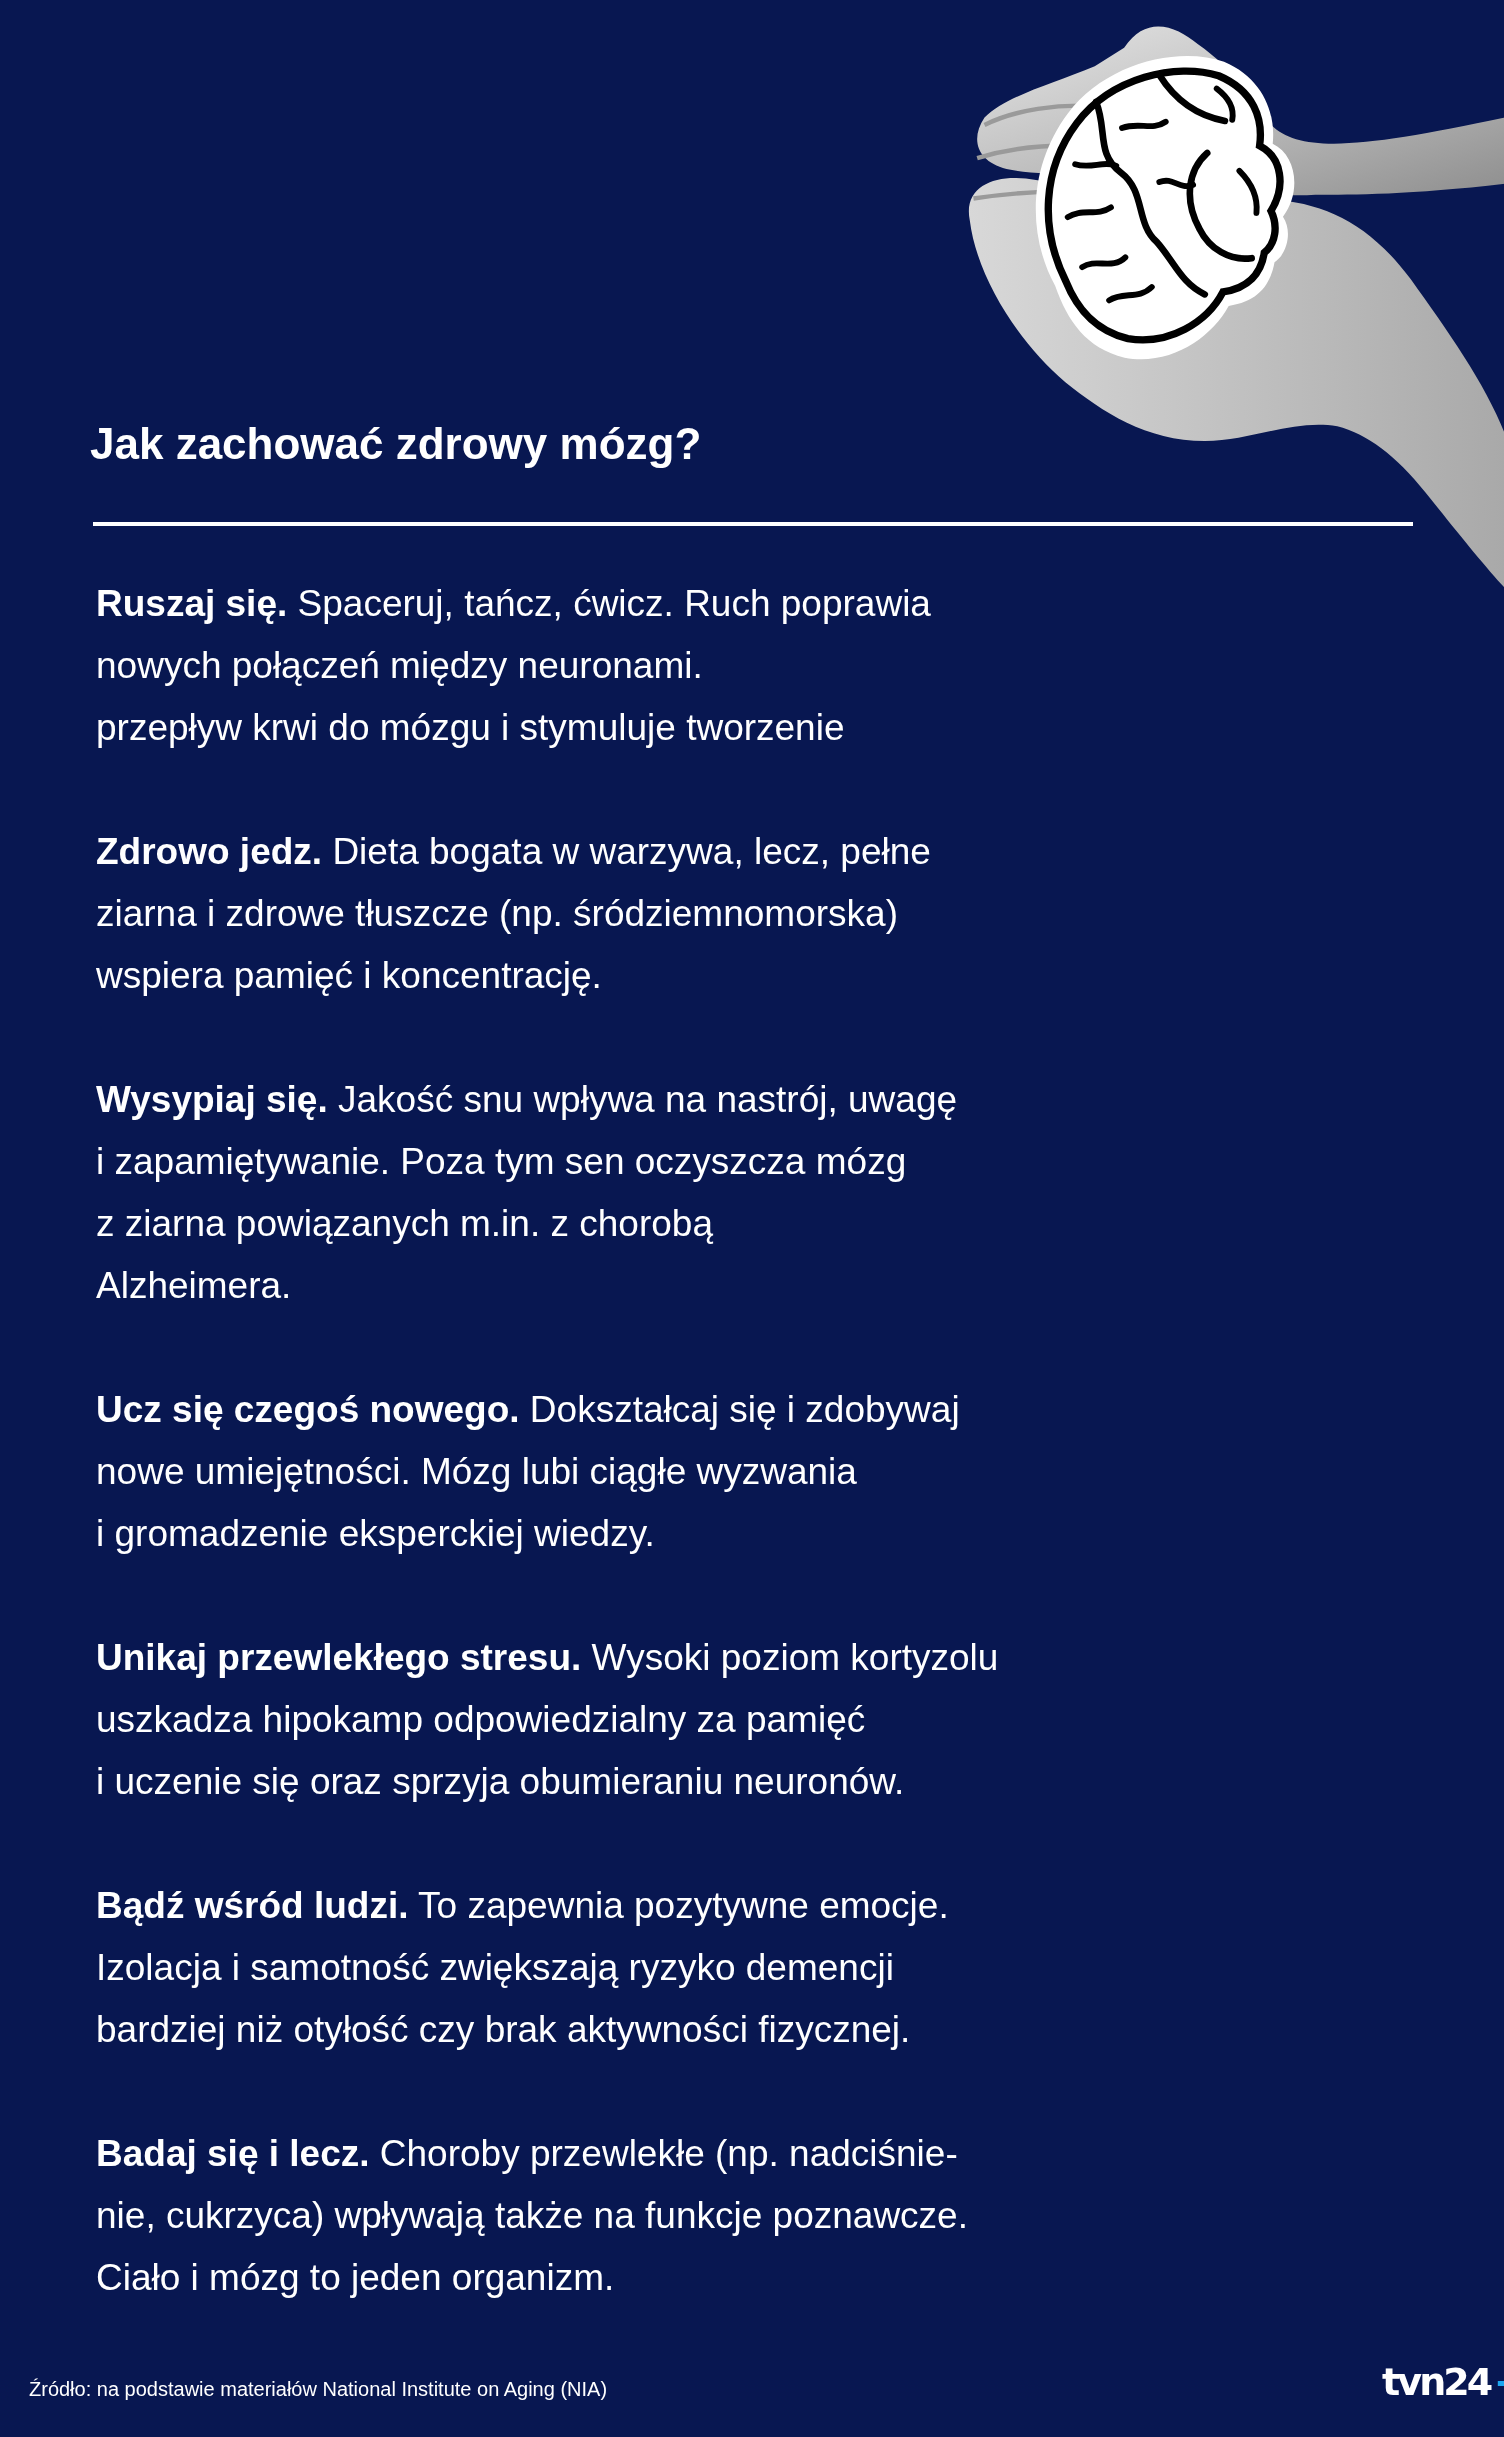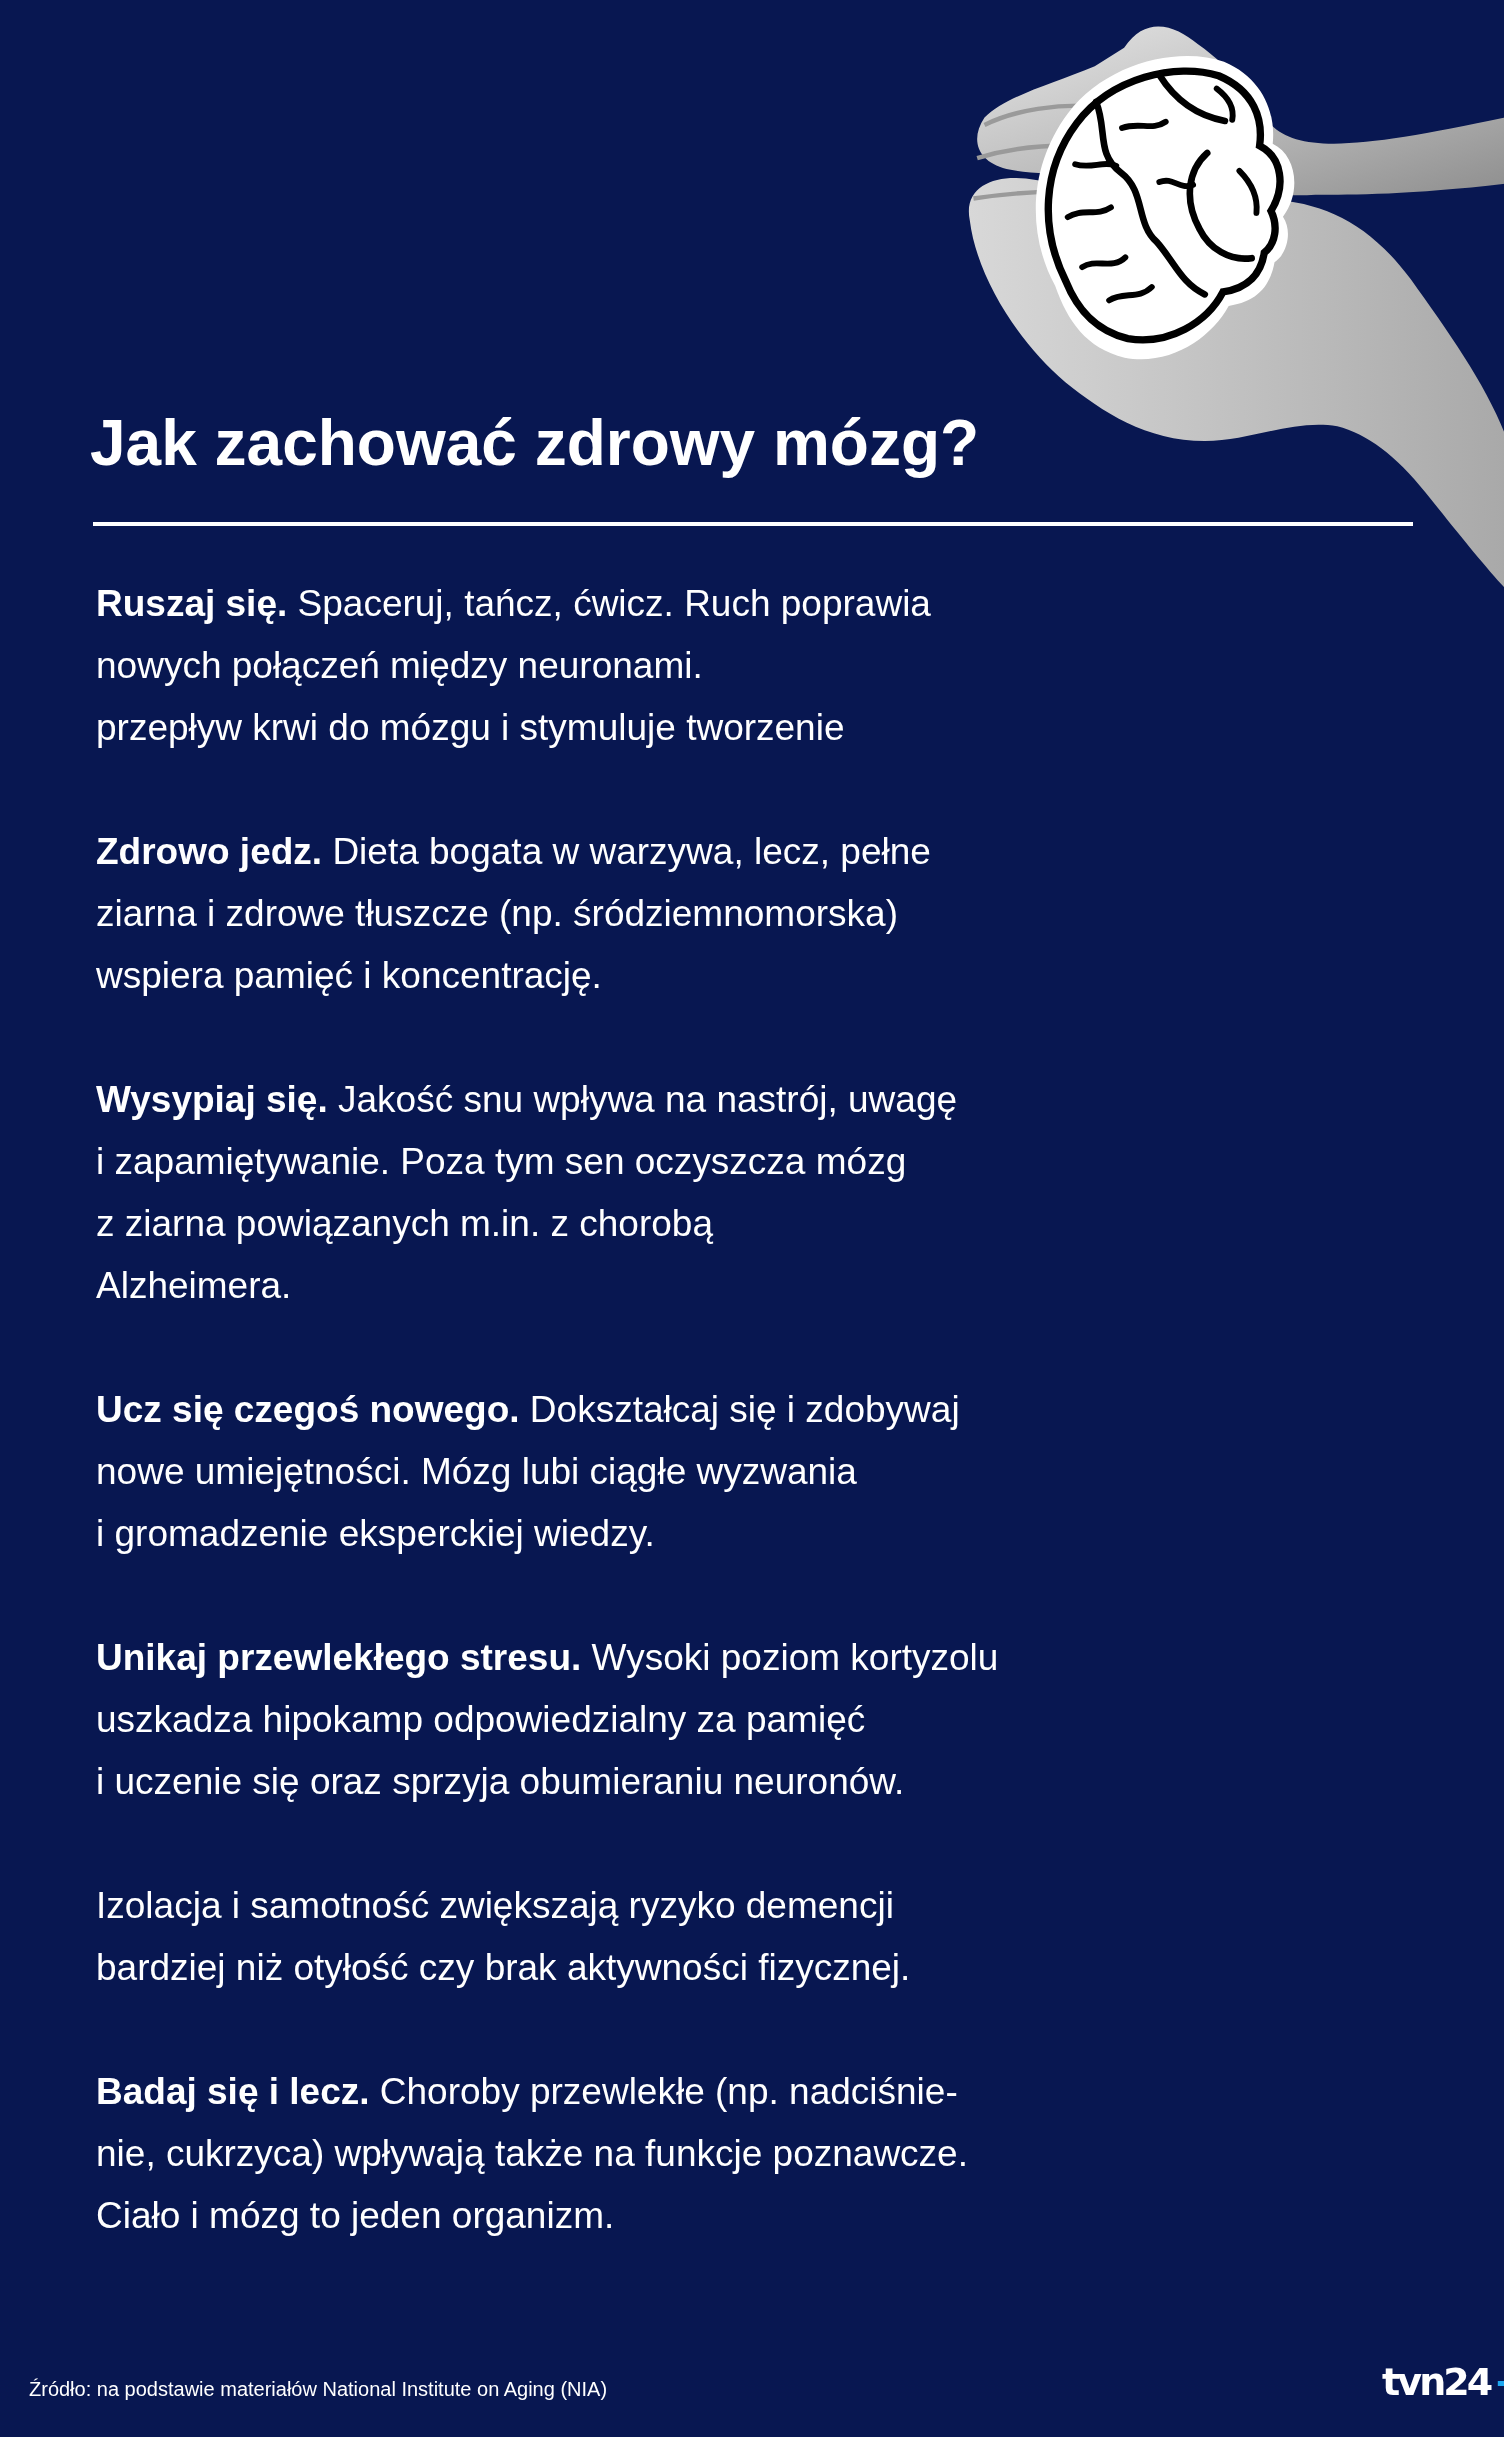--- a/index.html
+++ b/index.html
@@ -20,21 +20,21 @@
       left: 955px;
       top: 0;
       width: 550px;
       height: 588px;
     }
     .title {
       position: absolute;
       left: 90px;
       top: 403px;
       margin: 0;
-      font-size: 64px;
+      font-size: 44px;
       font-weight: 700;
       letter-spacing: 0px;
       line-height: 81px;
       white-space: nowrap;
     }
     .divider {
       position: absolute;
       left: 93px;
       top: 522px;
       width: 1320px;
@@ -155,20 +155,21 @@
     <span class="tip-line"><span class="tip-head">Ucz się czegoś nowego.</span><span class="tip-body"> Dokształcaj się i zdobywaj</span></span>
     <span class="tip-line">nowe umiejętności. Mózg lubi ciągłe wyzwania</span>
     <span class="tip-line">i gromadzenie eksperckiej wiedzy.</span>
   </p>
   <p class="tip">
     <span class="tip-line"><span class="tip-head">Unikaj przewlekłego stresu.</span><span class="tip-body"> Wysoki poziom kortyzolu</span></span>
     <span class="tip-line">uszkadza hipokamp odpowiedzialny za pamięć</span>
     <span class="tip-line">i uczenie się oraz sprzyja obumieraniu neuronów.</span>
   </p>
   <p class="tip">
+    <span class="tip-line"><span class="tip-head">Bądź wśród ludzi.</span><span class="tip-body"> To zapewnia pozytywne emocje.</span></span>
     <span class="tip-line">Izolacja i samotność zwiększają ryzyko demencji</span>
     <span class="tip-line">bardziej niż otyłość czy brak aktywności fizycznej.</span>
   </p>
   <p class="tip">
     <span class="tip-line"><span class="tip-head">Badaj się i lecz.</span><span class="tip-body"> Choroby przewlekłe (np. nadciśnie-</span></span>
     <span class="tip-line">nie, cukrzyca) wpływają także na funkcje poznawcze.</span>
     <span class="tip-line">Ciało i mózg to jeden organizm.</span>
   </p>
 </div>
 

